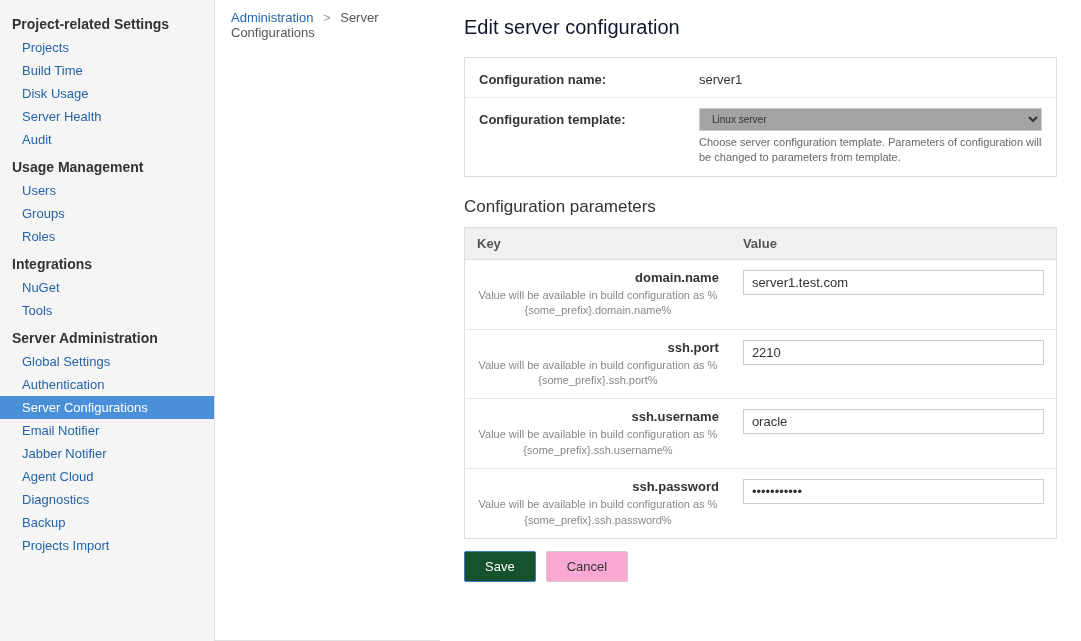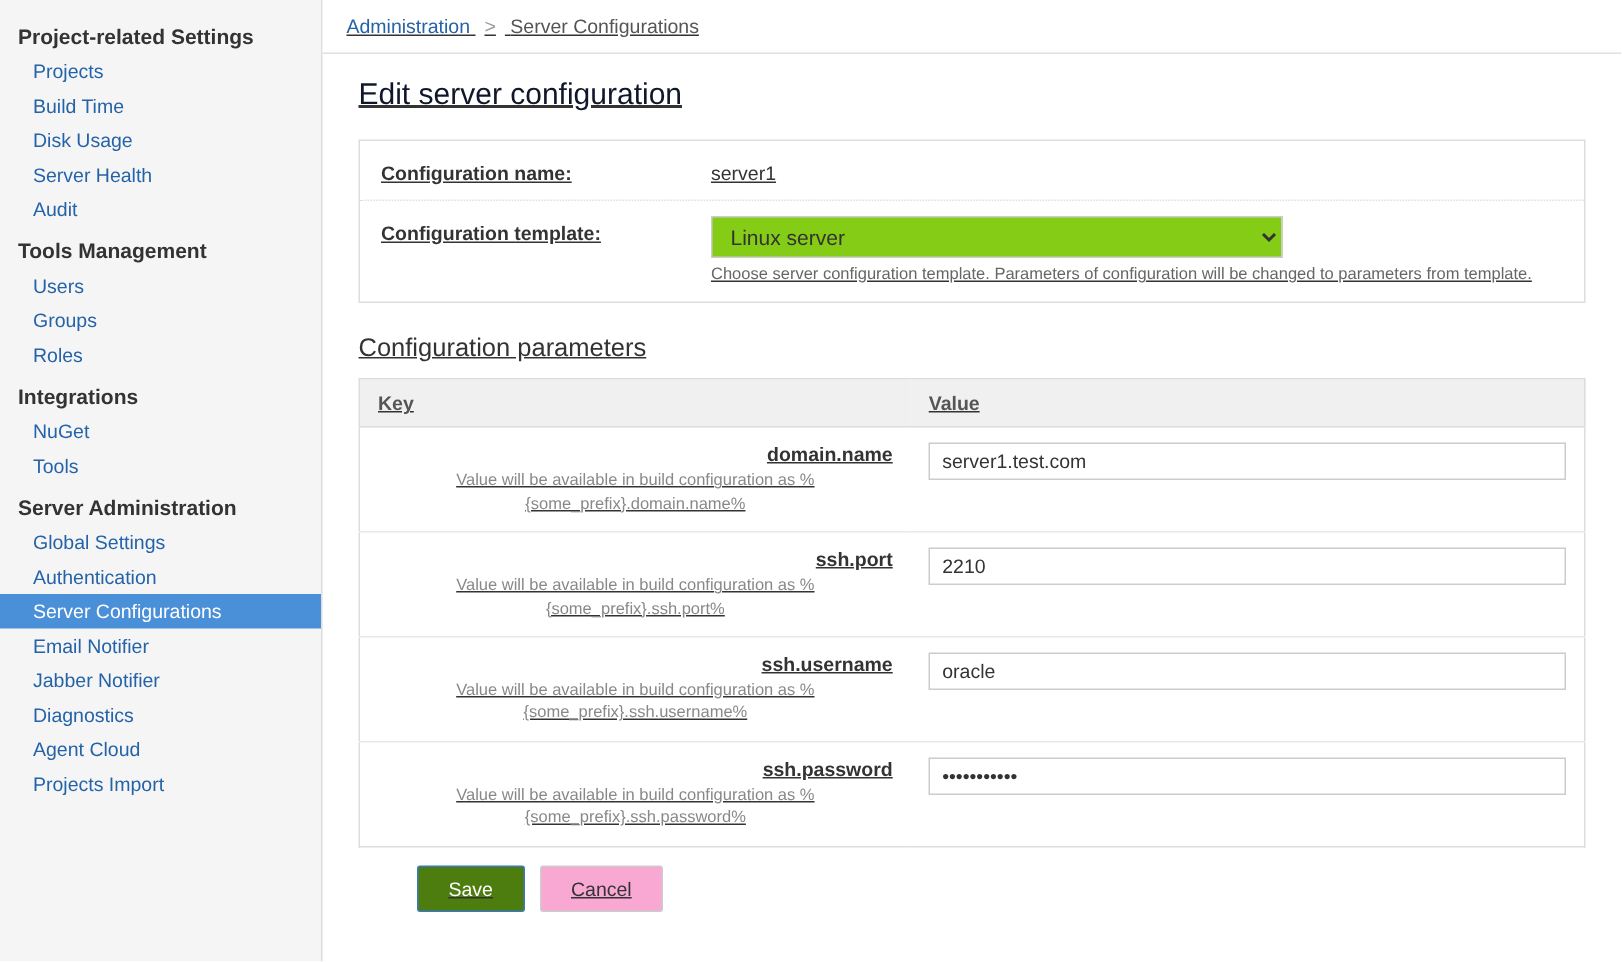--- a/index.html
+++ b/index.html
@@ -46,22 +46,21 @@
       background: #fff;
     }
     .header-breadcrumb a { color: #2563a8; text-decoration: none; }
     .breadcrumb-sep { margin: 0 6px; color: #999; }
 
     
     .main {
       flex: 1;
       overflow-y: auto;
       display: flex;
-      flex-direction: column;
-      text-decoration: underline;
+      flex-direction: row;
     }
     .content {
       padding: 16px 24px;
       flex: 1;
     }
     .page-title {
       font-size: 20px;
       font-weight: normal;
       color: #0f172a;
       margin-bottom: 18px;
@@ -90,25 +89,25 @@
     .form-value {
       flex: 1;
       color: #333;
       font-size: 13px;
     }
     .config-name-text {
       padding-top: 4px;
       font-size: 13px;
     }
     .template-select {
-      width: 381px;
+      width: 343px;
       padding: 4px 8px;
       border: 1px solid #ccc;
-      font-size: 14px;
-      background: #84cc16;
+      font-size: 10px;
+      background: #a3a3a3;
       color: #333;
       appearance: auto;
     }
     .template-hint {
       font-size: 11px;
       color: #666;
       margin-top: 4px;
       line-height: 1.4;
     }
 
@@ -162,28 +161,27 @@
       color: #333;
     }
 
     
     .btn-row {
       padding: 12px 0 8px 0;
       display: flex;
       gap: 10px;
     }
     .btn-save {
-      background: #4d7c0f;
+      background: #14532d;
       color: #fff;
       border: 1px solid #3a7abf;
       padding: 7px 20px;
       font-size: 13px;
       cursor: pointer;
       border-radius: 2px;
-      margin-left: 39px;
     }
     .btn-cancel {
       background: #f9a8d4;
       color: #333;
       border: 1px solid #ccc;
       padding: 7px 20px;
       font-size: 13px;
       cursor: pointer;
       border-radius: 2px;
     }
@@ -194,35 +192,36 @@
 <div class="layout">
 
   <div class="sidebar">
 
   <div class="sidebar-section-title">Project-related Settings</div>
       <a class="sidebar-item" href="#">Projects</a>
       <a class="sidebar-item" href="#">Build Time</a>
       <a class="sidebar-item" href="#">Disk Usage</a>
       <a class="sidebar-item" href="#">Server Health</a>
       <a class="sidebar-item" href="#">Audit</a>
-      <div class="sidebar-section-title">Tools Management</div>
+      <div class="sidebar-section-title">Usage Management</div>
       <a class="sidebar-item" href="#">Users</a>
       <a class="sidebar-item" href="#">Groups</a>
       <a class="sidebar-item" href="#">Roles</a>
       <div class="sidebar-section-title">Integrations</div>
       <a class="sidebar-item" href="#">NuGet</a>
       <a class="sidebar-item" href="#">Tools</a>
       <div class="sidebar-section-title">Server Administration</div>
       <a class="sidebar-item" href="#">Global Settings</a>
       <a class="sidebar-item" href="#">Authentication</a>
       <a class="sidebar-item active" href="#">Server Configurations</a>
       <a class="sidebar-item" href="#">Email Notifier</a>
       <a class="sidebar-item" href="#">Jabber Notifier</a>
+      <a class="sidebar-item" href="#">Agent Cloud</a>
       <a class="sidebar-item" href="#">Diagnostics</a>
-      <a class="sidebar-item" href="#">Agent Cloud</a>
+      <a class="sidebar-item" href="#">Backup</a>
       <a class="sidebar-item" href="#">Projects Import</a>
     </div>
 
   <div class="main">
 
     <div class="header-breadcrumb">
       <a href="#">Administration</a>
       <span class="breadcrumb-sep">&gt;</span>
       <span>Server Configurations</span>
     </div>

